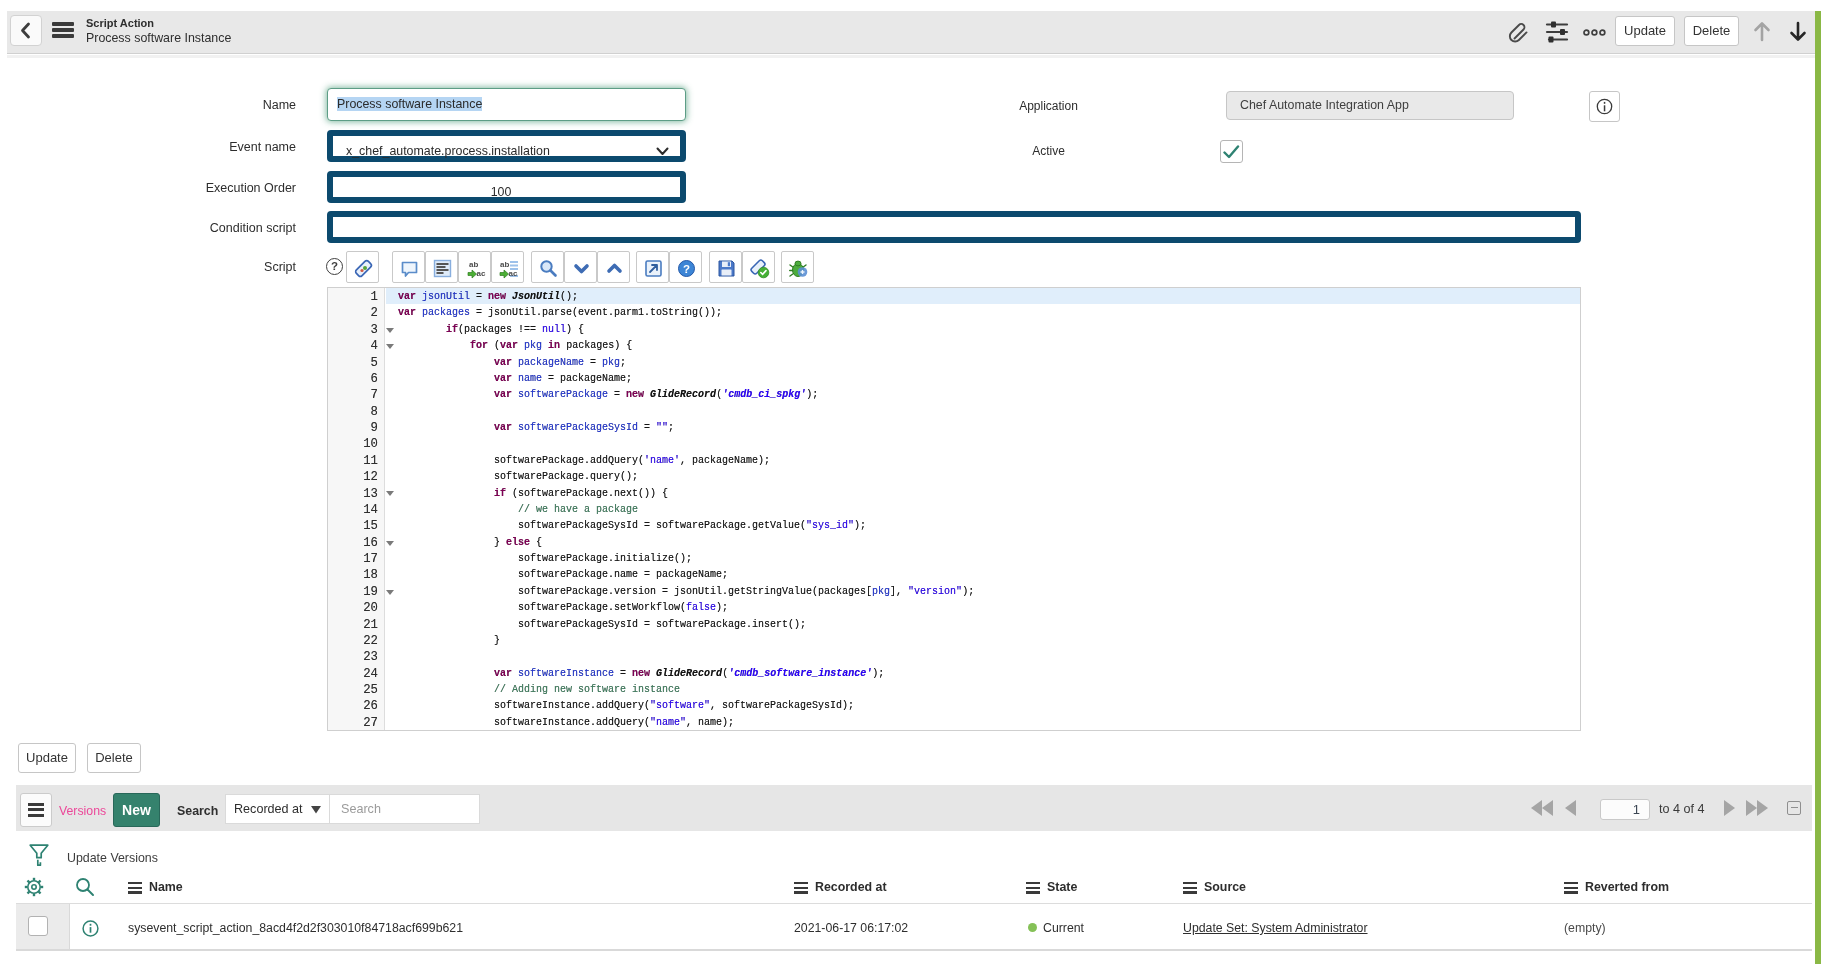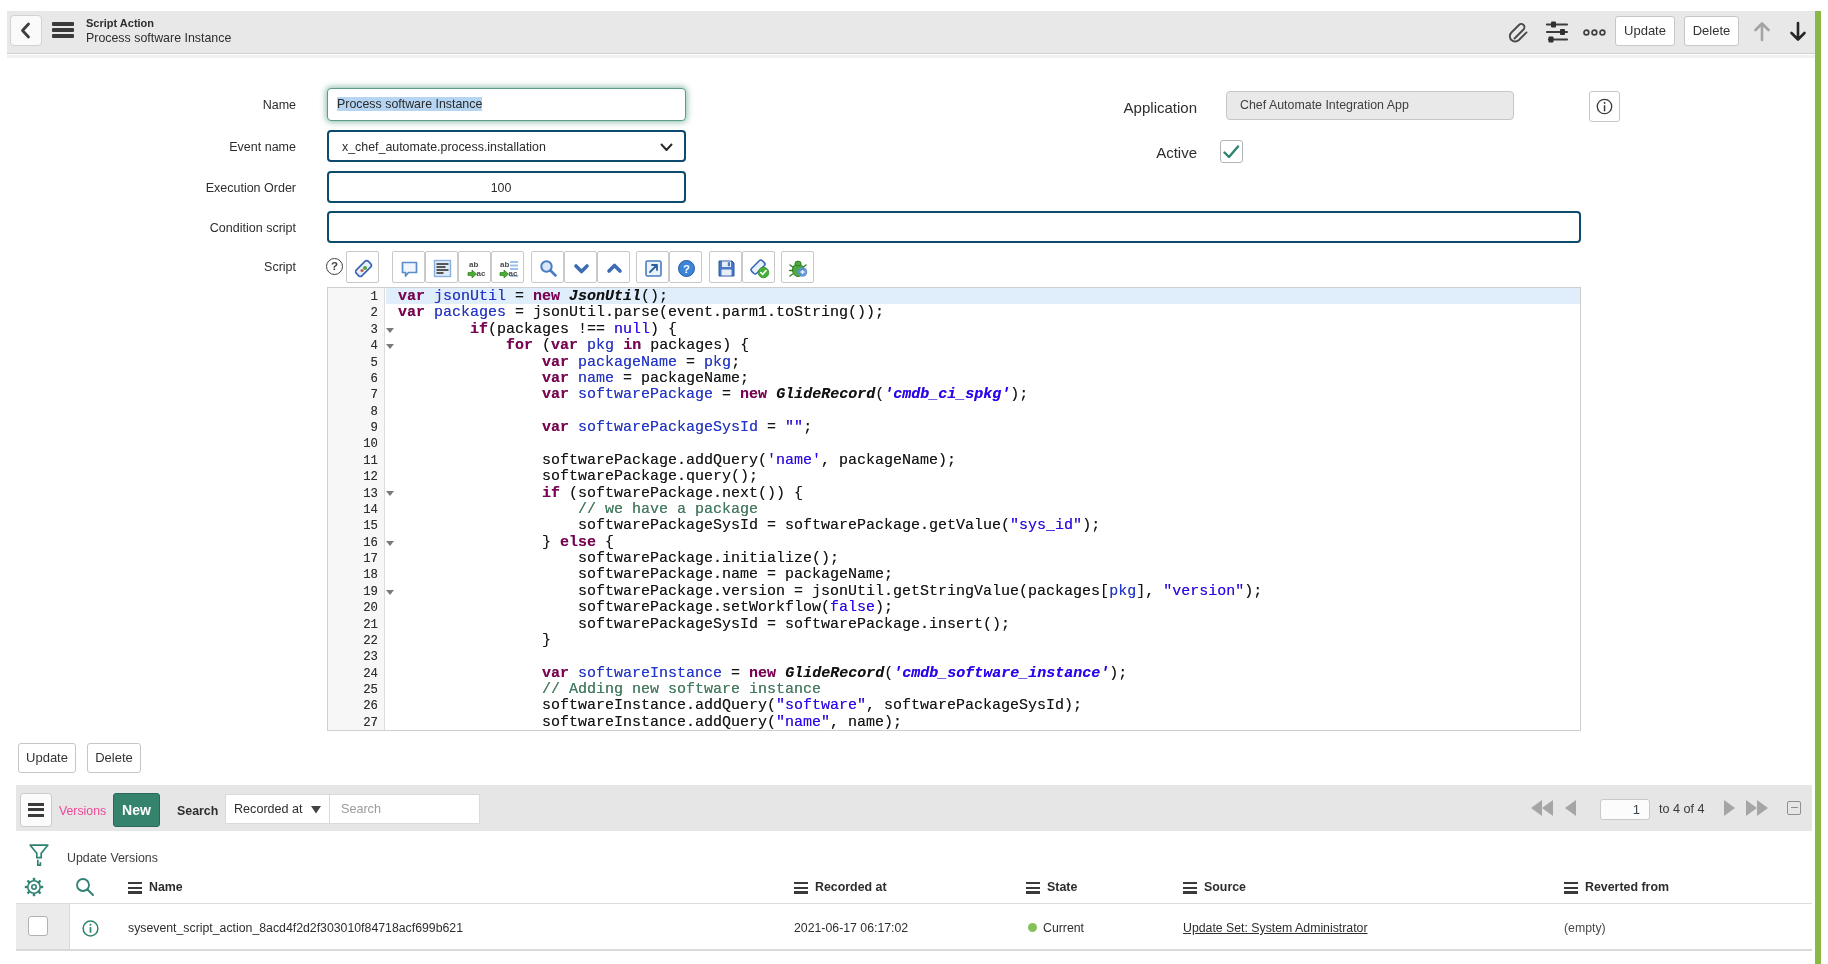--- a/index.html
+++ b/index.html
@@ -1,31 +1,31 @@
 <!DOCTYPE html>
 <html><head>
 <meta charset="utf-8">
 <style>
 *{margin:0;padding:0;box-sizing:border-box}
 html,body{width:1828px;height:964px;background:#fff;font-family:"Liberation Sans",sans-serif;overflow:hidden}
 body{position:relative}
 .abs{position:absolute}
 .btn{position:absolute;background:#fff;border:1px solid #c6c6c6;border-radius:3px;font-size:13px;color:#333;text-align:center;font-family:"Liberation Sans",sans-serif}
 .lbl{position:absolute;font-size:12.5px;color:#2d2d2d;text-align:right;width:296px;left:0}
-.rlbl{position:absolute;font-size:15px;color:#2d2d2d;text-align:right;width:297px;left:900px}
-.inp{position:absolute;background:#fff;border:2px solid #0c4a6e;border-radius:4px;font-size:12.4px;color:#2b2b2b}
+.rlbl{position:absolute;font-size:12px;color:#2d2d2d;text-align:center;width:297px;left:900px}
+.inp{position:absolute;background:#fff;border:6px solid #0c4a6e;border-radius:4px;font-size:12.4px;color:#2b2b2b}
 .tbtn{position:absolute;width:33px;height:32px;background:#fff;border:1px solid #c9c9c9;border-radius:2px}
 .tbtn svg{position:absolute;left:7px;top:7px}
 .k{color:#7F0055;font-weight:bold}
 .d{color:#2135d6}
 .s{color:#2A00FF}
 .c{color:#3F7F5F}
 .api{font-weight:bold;font-style:italic;color:#121212}
 .tbl{font-weight:bold;font-style:italic;color:#2A00FF}
-.cm{position:relative;font-family:"Liberation Mono",monospace;font-size:15px;line-height:16.37px;color:#151515;white-space:pre;text-shadow:0 0 .55px rgba(20,20,20,.55)}
+.cm{position:relative;font-family:"Liberation Mono",monospace;font-size:10px;line-height:16.37px;color:#151515;white-space:pre;text-shadow:0 0 .55px rgba(20,20,20,.55)}
 .gut{position:absolute;font-family:"Liberation Mono",monospace;font-size:12.3px;line-height:16.37px;color:#2e2e2e;text-align:right;white-space:pre;text-shadow:0 0 .55px rgba(40,40,40,.5)}
 .fold{position:absolute;width:0;height:0;border-left:4px solid transparent;border-right:4px solid transparent;border-top:5px solid #7a7a7a}
 .tri-l{width:0;height:0;border-top:8px solid transparent;border-bottom:8px solid transparent;border-right:11px solid #a5a5a5;position:absolute}
 .tri-r{width:0;height:0;border-top:8px solid transparent;border-bottom:8px solid transparent;border-left:11px solid #a5a5a5;position:absolute}
 .colh{position:absolute;font-size:12.4px;font-weight:bold;color:#2d2d2d}
 .cellt{position:absolute;font-size:12.3px;color:#2e2e2e}
 .hbars span{display:block;width:14px;height:2.4px;background:#3a3a3a;margin-bottom:2.2px}
 </style>
 </head>
 <body>

